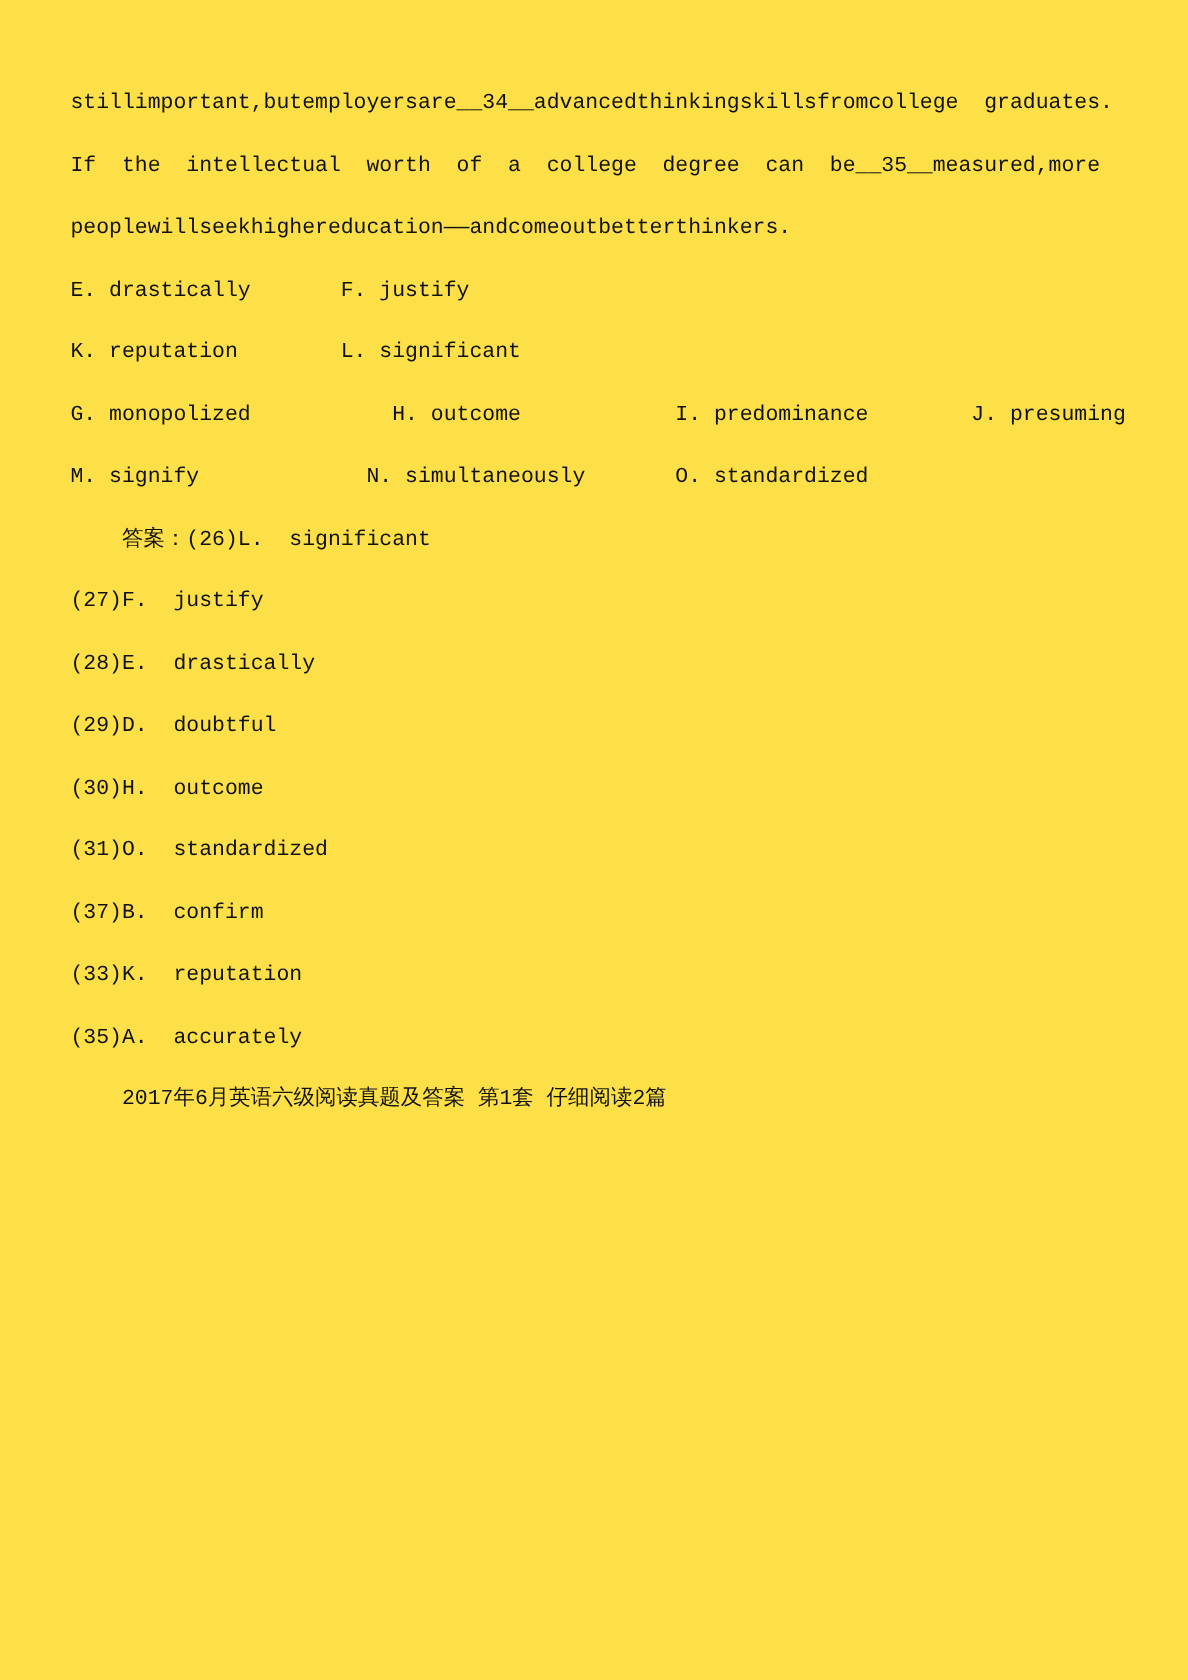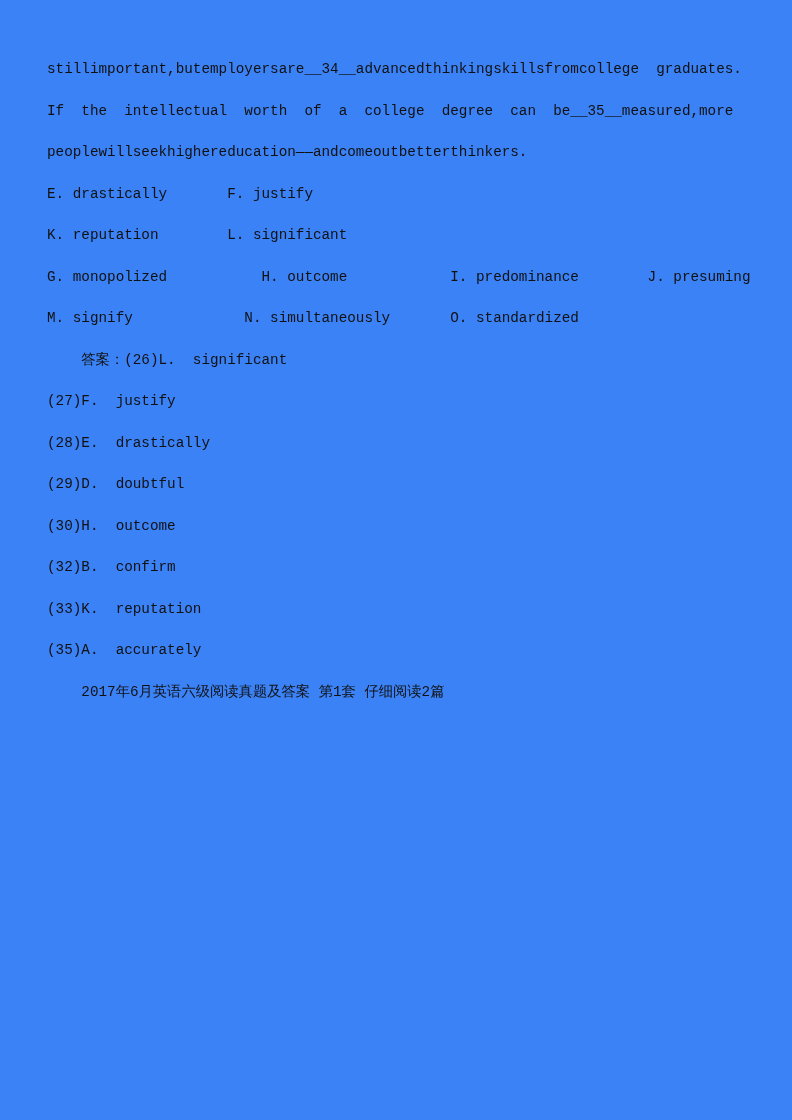--- a/index.html
+++ b/index.html
@@ -4,21 +4,21 @@
 <style>
   html, body {
     margin: 0;
     padding: 0;
     background: #ffffff;
   }
   .page {
     position: relative;
     width: 792px;
     height: 1120px;
-    background: #3b82f6;
+    background: #fde047;
     overflow: hidden;
   }
   .doc {
     position: absolute;
     top: 49px;
     left: 47px;
     right: 0;
     color: #111111;
     font-family: "Liberation Mono", "DejaVu Sans Mono", monospace;
     font-size: 14.3px;
@@ -48,21 +48,22 @@
       <div class="line">G. monopolized           H. outcome            I. predominance        J. presuming</div>
       <div class="line">M. signify             N. simultaneously       O. standardized</div>
     </section>
 
     <section>
       <div class="line">    答案：(26)L.  significant</div>
       <div class="line">(27)F.  justify</div>
       <div class="line">(28)E.  drastically</div>
       <div class="line">(29)D.  doubtful</div>
       <div class="line">(30)H.  outcome</div>
-      <div class="line">(32)B.  confirm</div>
+      <div class="line">(31)O.  standardized</div>
+      <div class="line">(37)B.  confirm</div>
       <div class="line">(33)K.  reputation</div>
       <div class="line">(35)A.  accurately</div>
     </section>
 
     <div class="line">    2017年6月英语六级阅读真题及答案 第1套 仔细阅读2篇</div>
 
 
   </div>
 </div>
 

